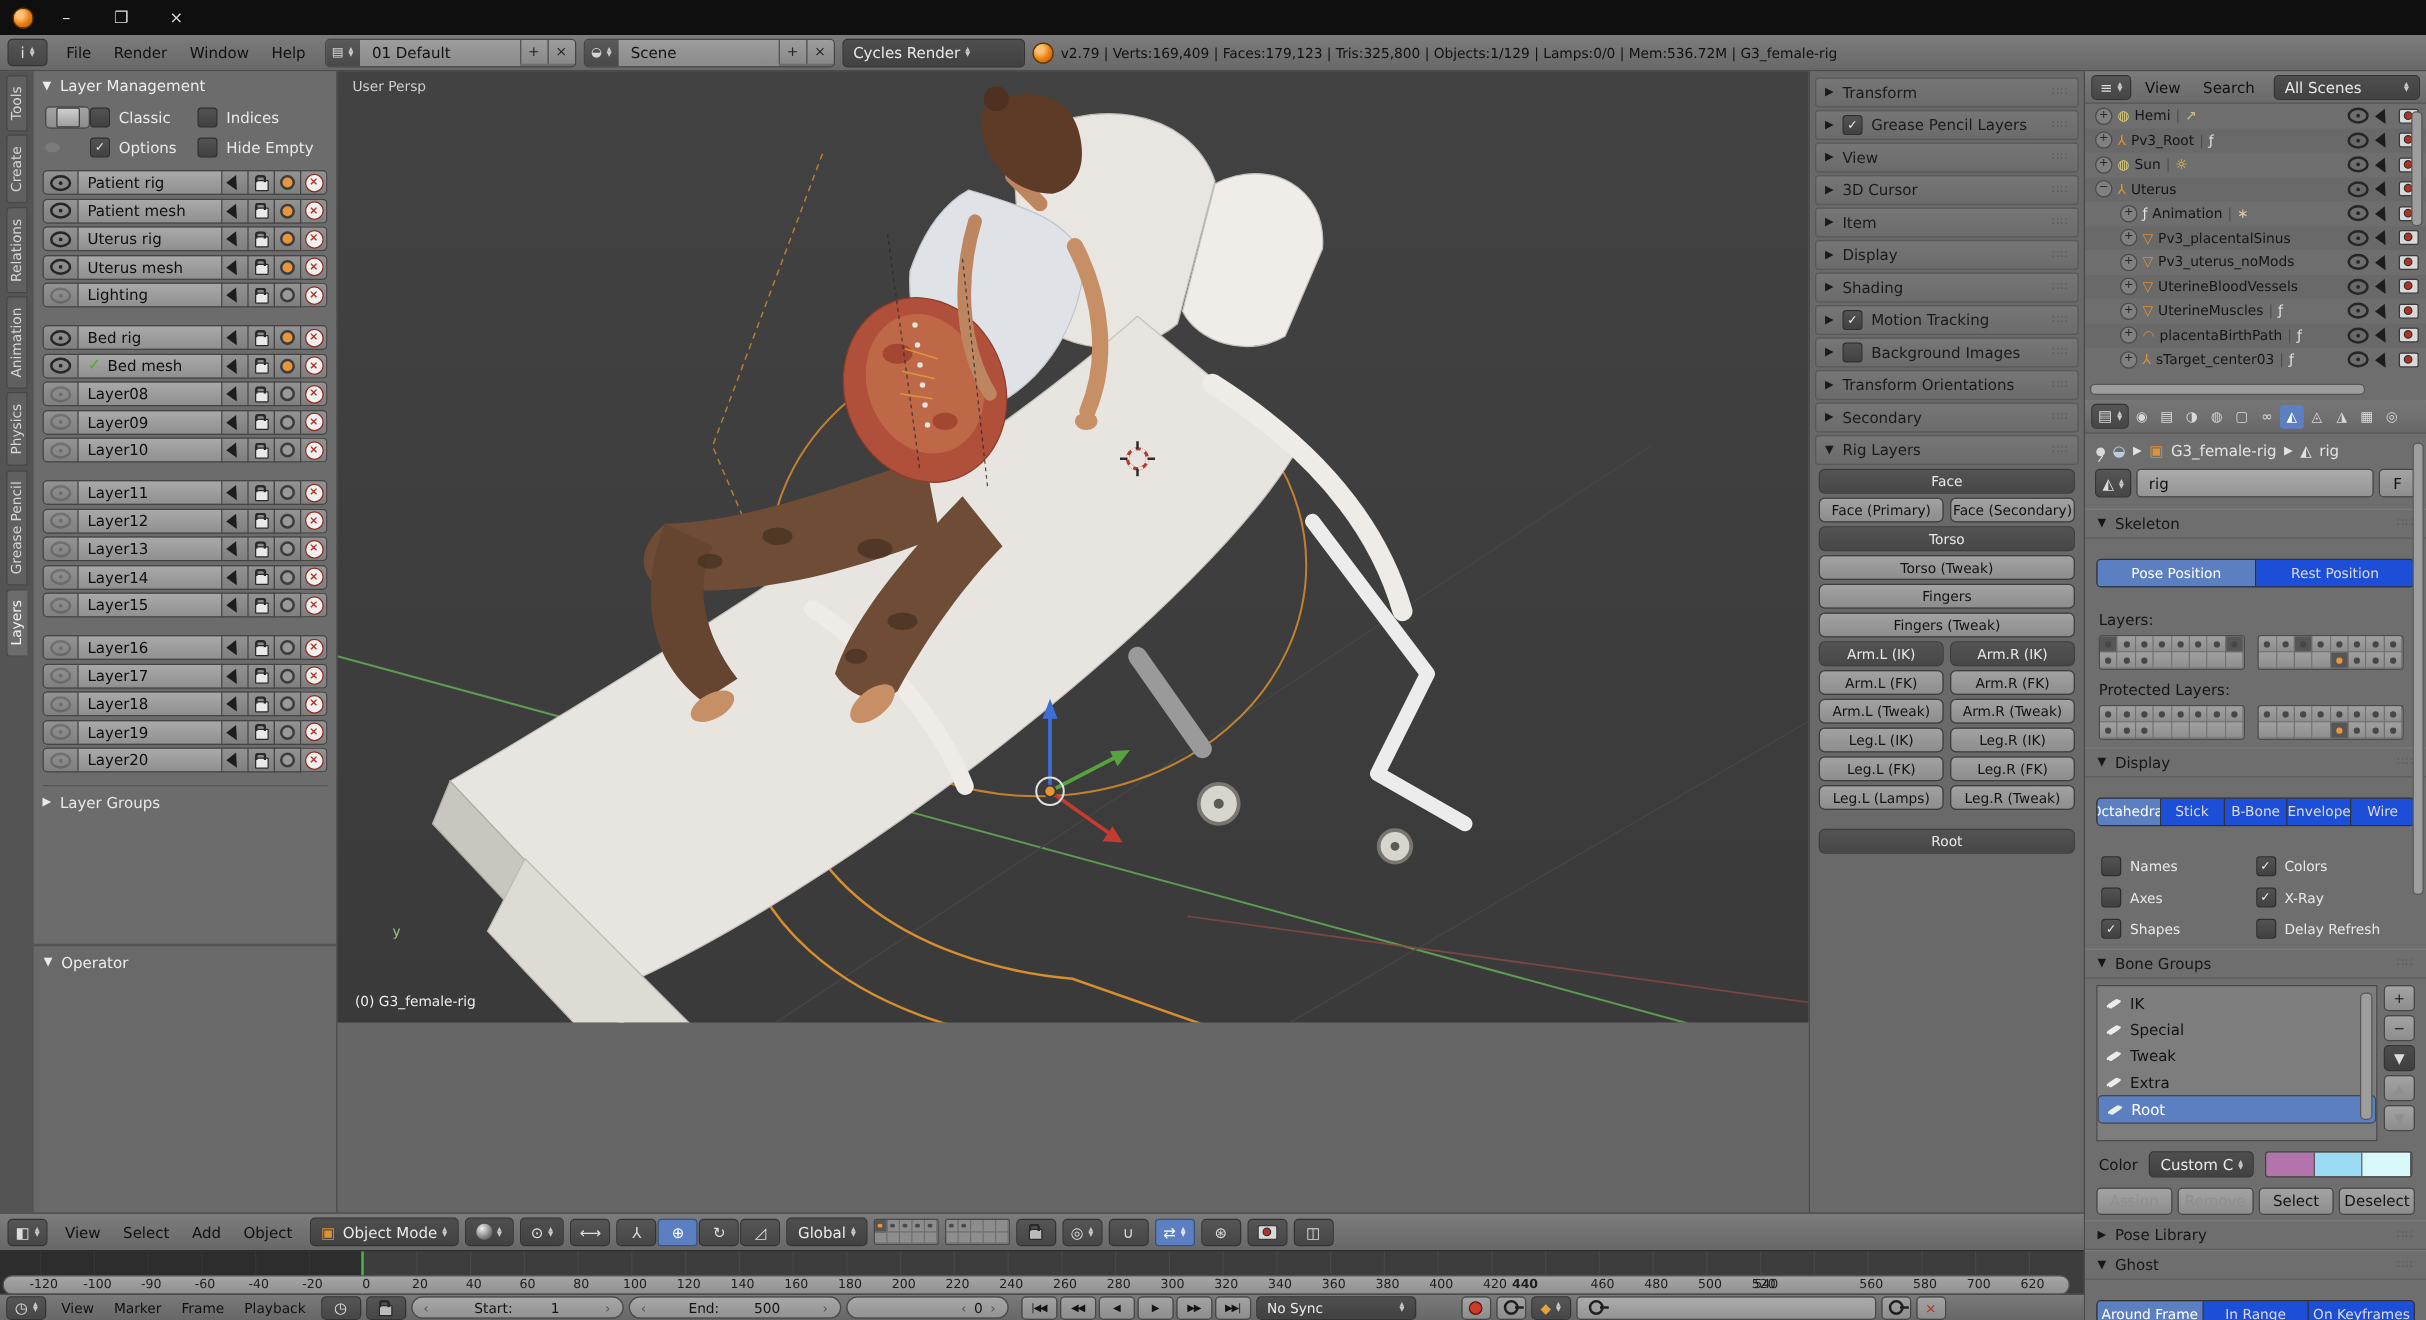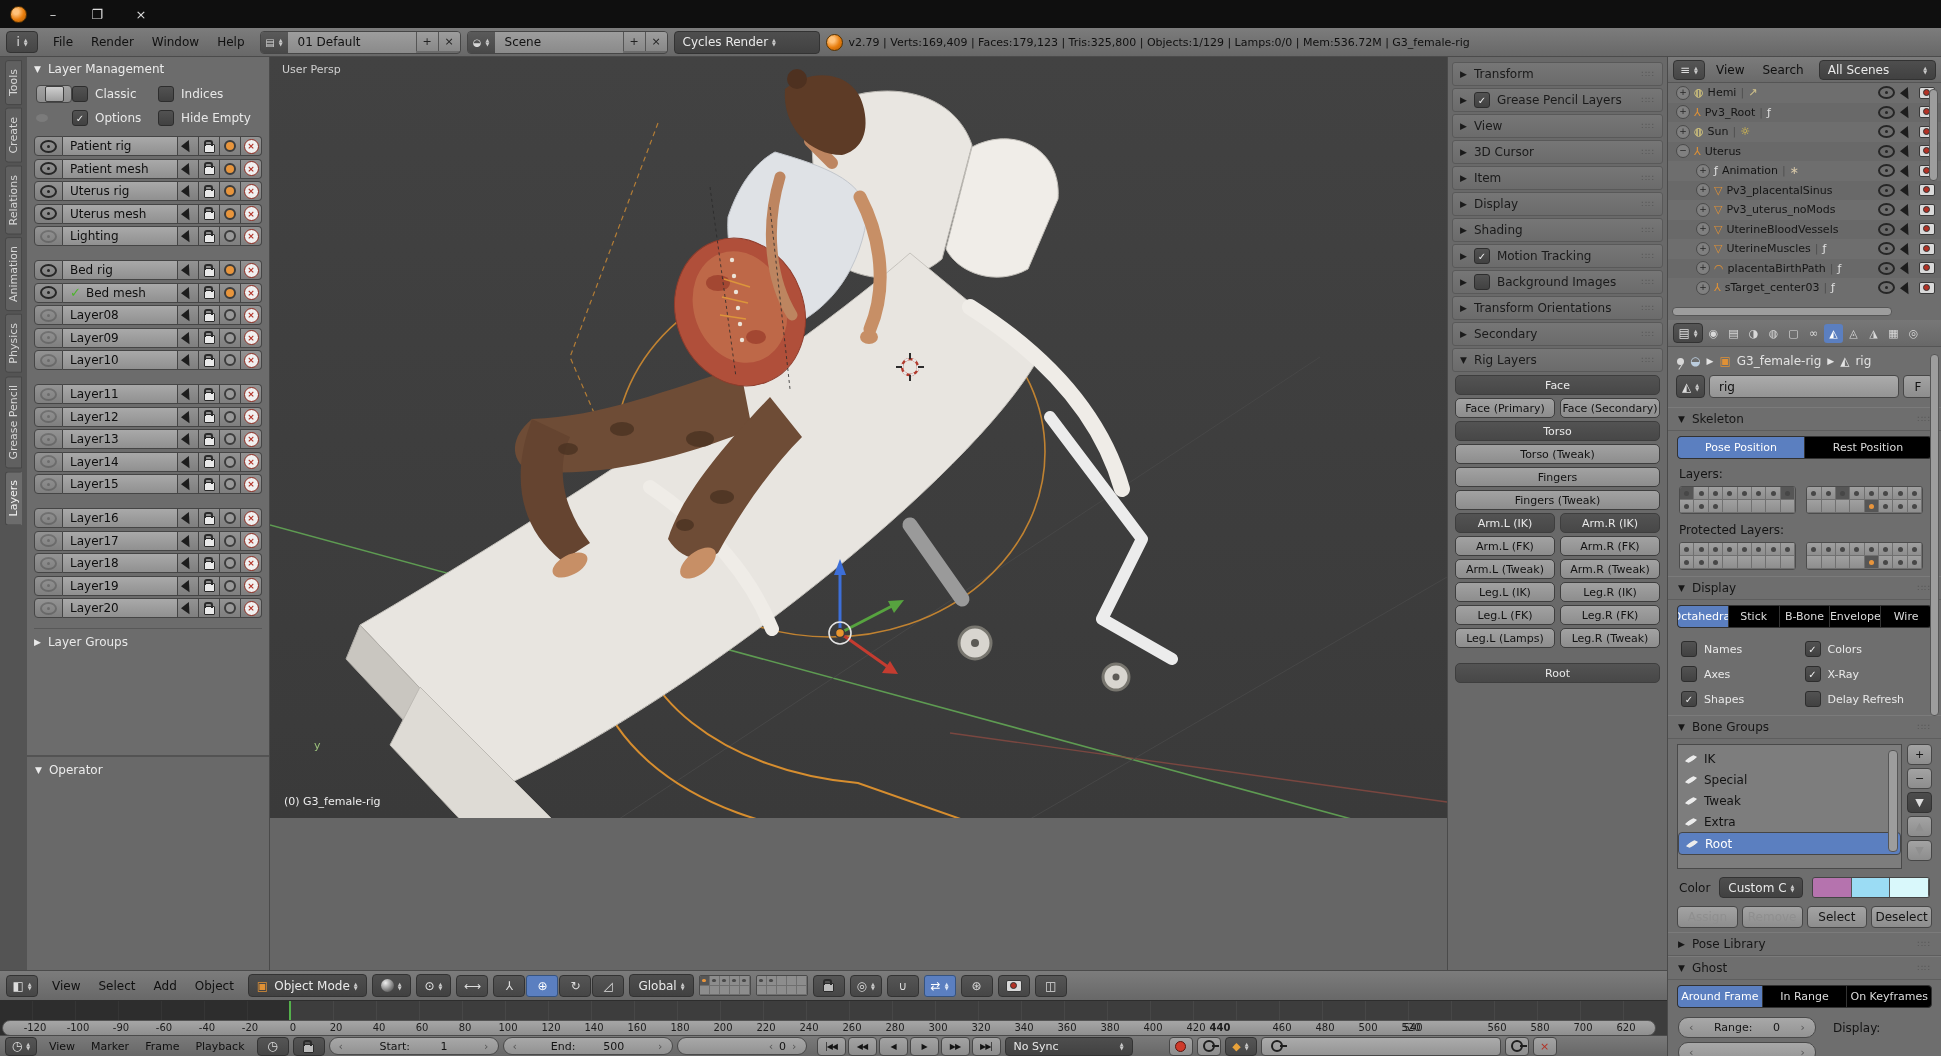--- a/index.html
+++ b/index.html
@@ -116,21 +116,21 @@
   .ptab.active{background:#5b7fc0;color:#fff}
   .crumb{display:flex;align-items:center;gap:6px;padding:7px 9px 4px;color:#e3e3e3}
   .crumb .cube{color:#e09135}
   .namerow{display:flex;gap:4px;padding:3px 8px 9px;align-items:center}
   .dk{background:linear-gradient(#555,#464646);border:1px solid #333;border-radius:4px;height:21px;
       display:flex;align-items:center;justify-content:center;color:#ddd;padding:0 5px}
   .fld{flex:1;background:linear-gradient(#ababab,#949494);border:1px solid #484848;border-radius:4px;
        height:21px;display:flex;align-items:center;padding:0 9px;color:#0f0f0f}
   .pp-hdr{height:22px;display:flex;align-items:center;gap:7px;padding:0 10px;color:#161616;
           border-top:1px solid #7b7b7b;border-bottom:1px solid #5e5e5e}
-  .seg{display:flex;background:#000000;border:1px solid #323232;border-radius:4px;overflow:hidden;height:21px;margin:5px 9px}
+  .seg{display:flex;background:#1d4ed8;border:1px solid #323232;border-radius:4px;overflow:hidden;height:21px;margin:16px 9px}
   .seg .opt{flex:1;display:flex;align-items:center;justify-content:center;color:#dcdcdc;
             border-right:1px solid #323232;white-space:nowrap;overflow:hidden;font-size:11px;padding:0 3px}
   .seg .opt:last-child{border-right:none}
   .opt.blue{background:#5b7fc0;color:#fff}
   .plabel{color:#141414;padding:3px 11px}
   .lgrids{display:flex;gap:10px;padding:2px 11px 6px}
   .gblock{display:grid;grid-template-columns:repeat(8,14.4px);grid-auto-rows:13px;border:1px solid #4c4c4c;
           border-radius:3px;overflow:hidden;background:#8f8f8f}
   .gcell{background:linear-gradient(#a0a0a0,#8e8e8e);border-right:1px solid #707070;border-bottom:1px solid #707070;
          display:flex;align-items:center;justify-content:center}

